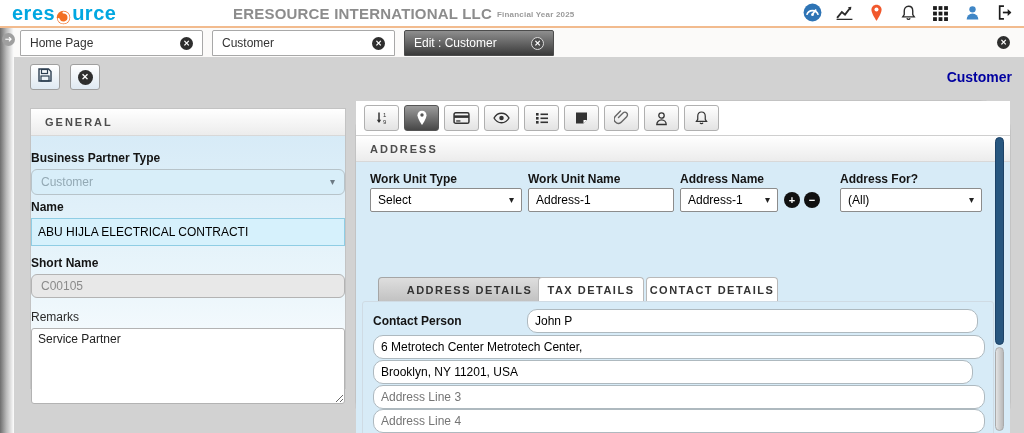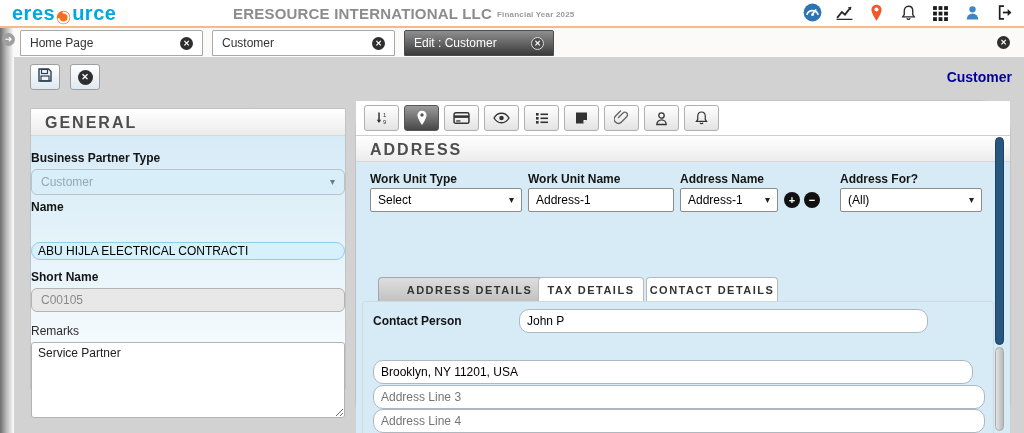--- a/index.html
+++ b/index.html
@@ -45,34 +45,34 @@
              display:flex; align-items:center; justify-content:center; cursor:pointer; }
   #btn-save { left:16px; }
   #btn-close { left:56px; }
   #btn-close .closer { margin:0; width:15px; height:15px; font-size:9px; }
   #page-title { position:absolute; right:12px; top:12px; font-size:14px; font-weight:bold; color:#0000a0; }
 
   
   .card { position:absolute; background:#fff; border:1px solid #c3c3c3; }
   #left-card  { left:16px;  top:51px; width:316px; height:281px; }
   #right-card { left:341px; top:43px; width:656px; height:333px;border-radius:31px; }
-  .section-strip { height:27px; line-height:27px; padding-left:14px; font-size:16px; font-weight:bold;
+  .section-strip { height:27px; line-height:27px; padding-left:14px; font-size:11px; font-weight:bold;
                    letter-spacing:2px; color:#4d4d4d; background:linear-gradient(180deg,#ffffff,#ececec);
                    border-bottom:1px solid #d8d8d8; }
 
   
   #left-body { height:253px; padding:10px 0; background:linear-gradient(180deg,#d7ebf7 0%,#e9f5fb 55%,#fdfeff 100%); }
   .flabel  { font-size:12px; font-weight:bold; color:#141414; margin:5px 0 4px; }
   .flabel.normal { font-weight:normal; color:#2a2a2a; }
   .fake-select { height:26px; line-height:24px; border:1px solid #b7c3c9; border-radius:6px;
                  background:#d8eef9; color:#93a9b4; font-size:12px; padding:0 9px;
                  display:flex; align-items:center; cursor:pointer; }
   .fake-select .chev { margin-left:auto; color:#6c7a84; font-size:10px; }
-  .tinput { width:100%; height:18px; border:1px solid #8fcde4; border-radius:11px; background:#d6f1fc;
-            font-size:12px; padding:0 6px; color:#000; font-family:"Liberation Sans",sans-serif;margin-top:24px; }
+  .tinput { width:100%; height:28px; border:1px solid #8fcde4; border-radius:0; background:#d6f1fc;
+            font-size:12px; padding:0 6px; color:#000; font-family:"Liberation Sans",sans-serif; }
   .dinput { width:100%; height:24px; border:1px solid #b3b3b3; border-radius:6px; background:#e8e8e8;
             font-size:12px; padding:0 9px; color:#8a8a8a; font-family:"Liberation Sans",sans-serif; }
   #remarks { width:100%; height:76px; border:1px solid #b3b3b3; border-radius:3px; font-size:12px;
              padding:3px 6px; resize:both; font-family:"Liberation Sans",sans-serif; color:#222; }
 
   
   #icon-toolbar { display:flex; gap:5px; padding:4px 8px; height:34px; align-items:center;
                   background:#fff; }
   .ibtn { width:35px; height:26px; border:1px solid #b0b0b0; border-radius:3px;
           background:linear-gradient(180deg,#ffffff,#e3e3e3); display:flex; align-items:center;
@@ -323,21 +323,22 @@
       <div class="subtab" style="left:182px; top:115px; width:106px">
         <span>TAX DETAILS</span>
       </div>
       <div class="subtab" style="left:290px; top:115px; width:132px">
         <span>CONTACT DETAILS</span>
       </div>
 
       <div id="tabcontent-box">
         <div class="rlabel" style="left:10px; top:12px">Contact Person</div>
         <div class="rlabel" style="position:absolute"></div>
-        <input class="rinput rounded" style="left: 156px; top: 7px; width: 409px;" value="John P">
+        <input class="rinput rounded" style="left: 164px; top: 7px; width: 451px;" value="John P">
+        <input class="rinput rounded" style="left: 10px; top: 33px; width: 612px;" value="6 Metrotech Center Metrotech Center,">
         <input class="rinput rounded" style="left: 10px; top: 58px; width: 600px;" value="Brooklyn, NY 11201, USA">
         <input class="rinput rounded" style="left: 10px; top: 83px; width: 612px;" placeholder="Address Line 3">
         <input class="rinput rounded" style="left: 10px; top: 107px; width: 612px;" placeholder="Address Line 4">
 
       </div>
     </div>
 
     <div id="scroll-thumb"></div>
     <div id="scroll-track"></div>
   </div>

